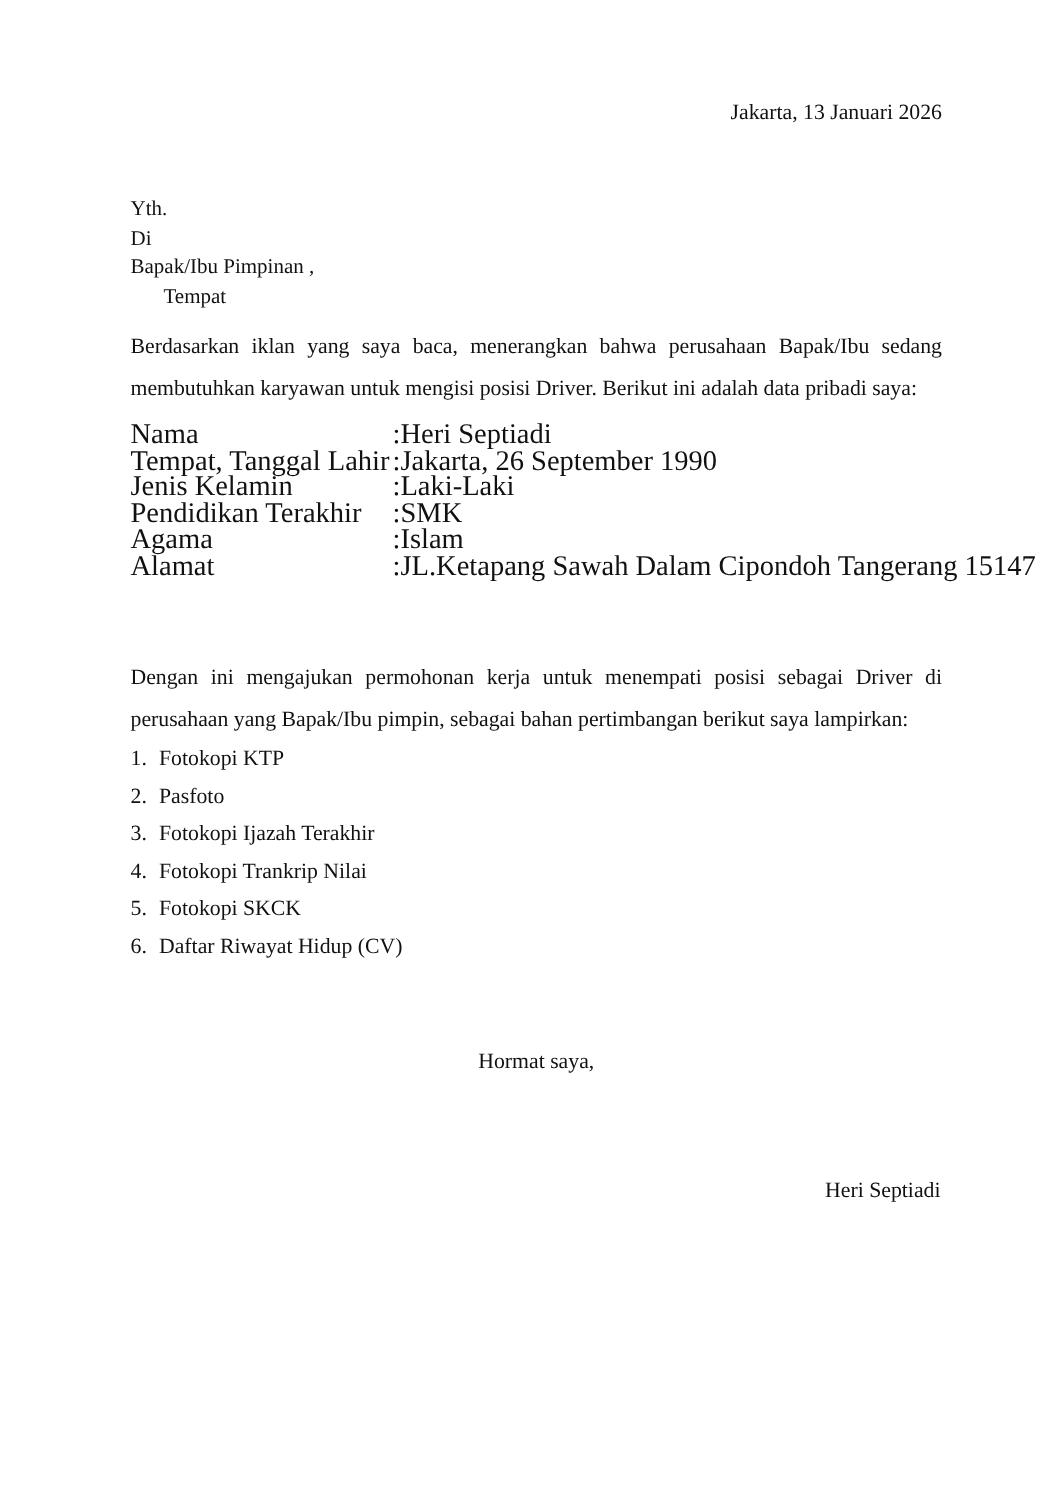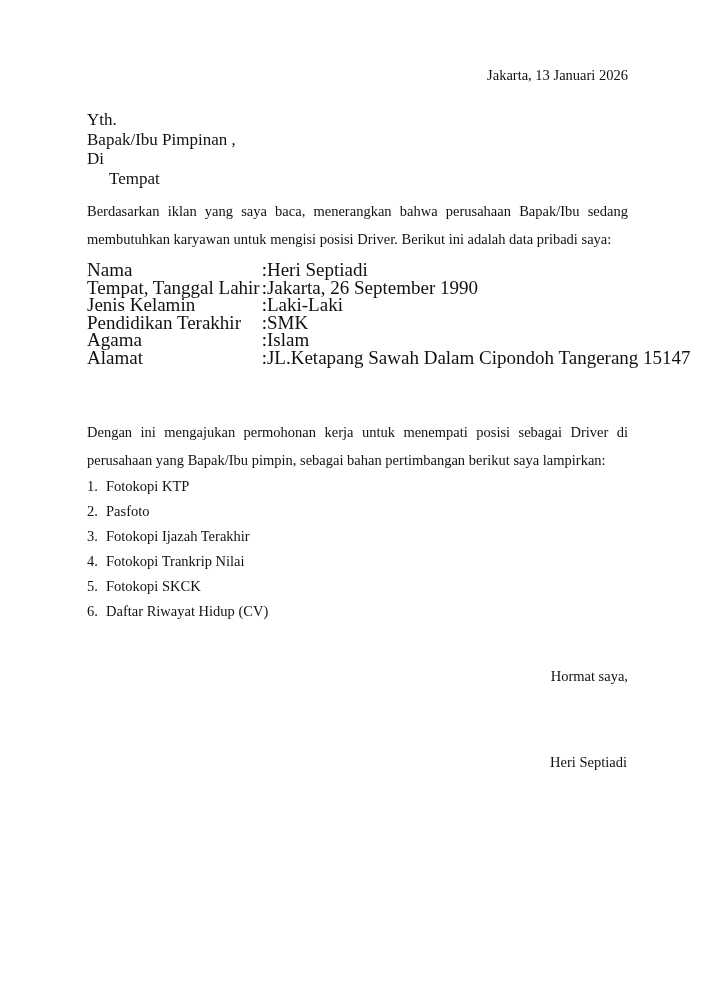--- a/index.html
+++ b/index.html
@@ -32,22 +32,22 @@
   
   .date-line {
     text-align: right;
     font-size: 14.5px;
     line-height: 18px;
     margin-top: 66px;
   }
 
   
   .addressee {
-    margin-top: 26px;
-    font-size: 17px;
+    margin-top: 46px;
+    font-size: 14px;
     line-height: 19.5px;
   }
   .addressee div {
     white-space: pre;
   }
   .addressee .indent {
     padding-left: 22px;
   }
 
   
@@ -105,43 +105,43 @@
     position: relative;
   }
   .attachments li .num {
     position: absolute;
     left: 0;
     top: 0;
   }
 
   
   .sign-block {
-    margin-top: 44px;
-    text-align: right;
+    margin-top: 56px;
+    text-align: center;
     font-size: 14.5px;
   }
   .sign-name {
     margin-top: 69px;
     text-align: right;
     font-size: 14.5px;
     padding-right: 1px;
   }
 </style>
 </head>
 <body>
 
 <div class="page">
   <div class="content">
 
     <div class="date-line">Jakarta, 13 Januari 2026</div>
 
     <div class="addressee">
       <div>Yth.</div>
+      <div>Di</div>
       <div>Bapak/Ibu Pimpinan ,</div>
-      <div>Di</div>
       <div class="indent">Tempat</div>
     </div>
 
 
     <div class="para para-intro">Berdasarkan iklan yang saya baca, menerangkan bahwa perusahaan Bapak/Ibu sedang membutuhkan karyawan untuk mengisi posisi Driver. Berikut ini adalah data pribadi saya:</div>
 
     <table class="data-table">
       <tbody>
         <tr>
           <td class="label">Nama</td>

